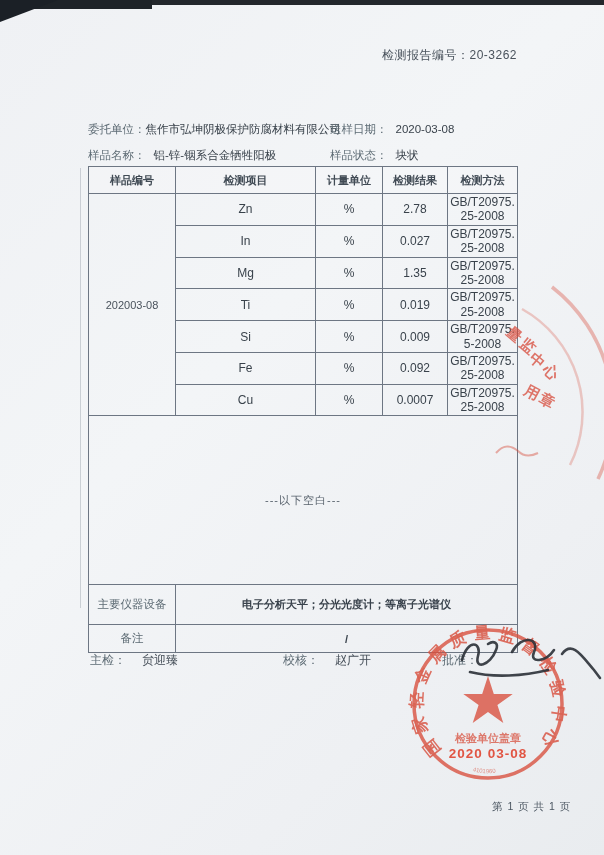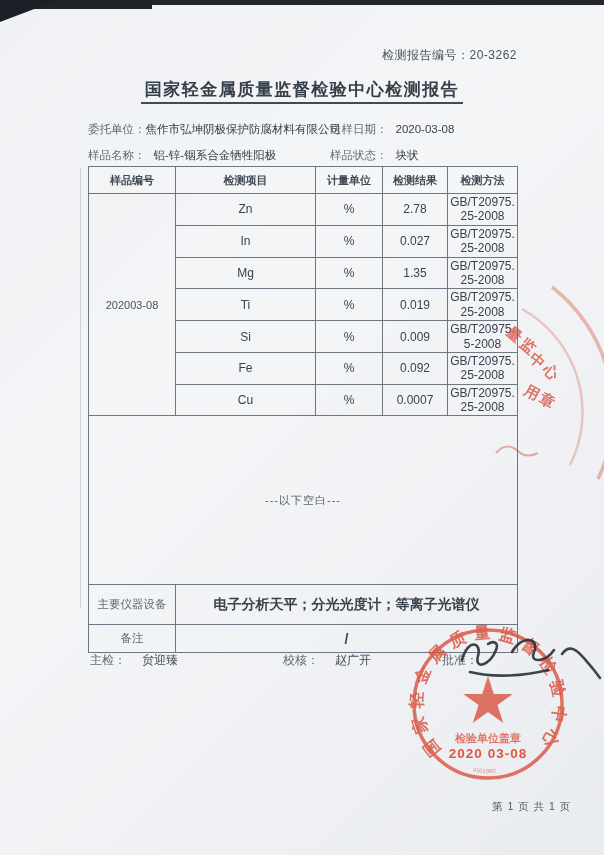--- a/index.html
+++ b/index.html
@@ -39,21 +39,21 @@
     padding:1px 2px;overflow:hidden;
   }
   table.results th{font-size:11px;font-weight:bold;color:#414b55;height:24px;background:rgba(255,255,255,.15);}
   tr.data-row{height:26px;}
   td.method{font-size:12px;line-height:1.2;word-break:break-all;}
   td.sample-id{font-size:11px;color:#49525c;}
   td.blank-cell{height:166px;vertical-align:top;font-size:11px;color:#59636d;padding-top:4px;letter-spacing:1px;}
   tr.equip-row{height:40px;}
   tr.remark-row{height:28px;}
   td.row-label{font-size:11.5px;color:#5d6b74;}
-  td.left-text{text-align:left;padding-left:10px;font-weight:bold;font-size:14px;color:#3a434d;}
+  td.left-text{text-align:left;padding-left:10px;font-weight:bold;font-size:11px;color:#3a434d;}
 
   .statement{position:absolute;left:88px;top:612px;font-size:11px;color:#4a545e;}
   .signers{position:absolute;left:0;top:652px;width:604px;font-size:12px;}
   .signers .blk{position:absolute;white-space:nowrap;}
   .s1{left:90px;} .s2{left:283px;text-align:center;} .s3{left:442px;}
   .signers .name{margin-left:16px;color:#434c56;}
 
   .footer{position:absolute;left:492px;top:780px;font-size:10.5px;color:#4a5560;letter-spacing:1px;margin-top:20px;}
 
   
@@ -69,23 +69,20 @@
 <body>
 
 <div class="page">
 
   <div class="top-band"></div>
   <div class="top-band-left"></div>
   <div class="corner-fold"></div>
   <div class="fold-line"></div>
 
   <div class="report-no">检测报告编号：20-3262</div>
-  <div class="title">
-    <span>国家轻金属质量监督检验中心检测报告</span>
-  </div>
 
   <div class="info">
     <div class="info-row">
       <span class="lbl">委托单位：</span><span class="val">焦作市弘坤阴极保护防腐材料有限公司</span>
       <span class="c2"><span class="lbl">送样日期：</span><span class="val spaced">2020-03-08</span></span>
     </div>
     <div class="info-row">
       <span class="lbl">样品名称：</span><span class="val spaced">铝-锌-铟系合金牺牲阳极</span>
       <span class="c2"><span class="lbl">样品状态：</span><span class="val spaced">块状</span></span>
     </div>

